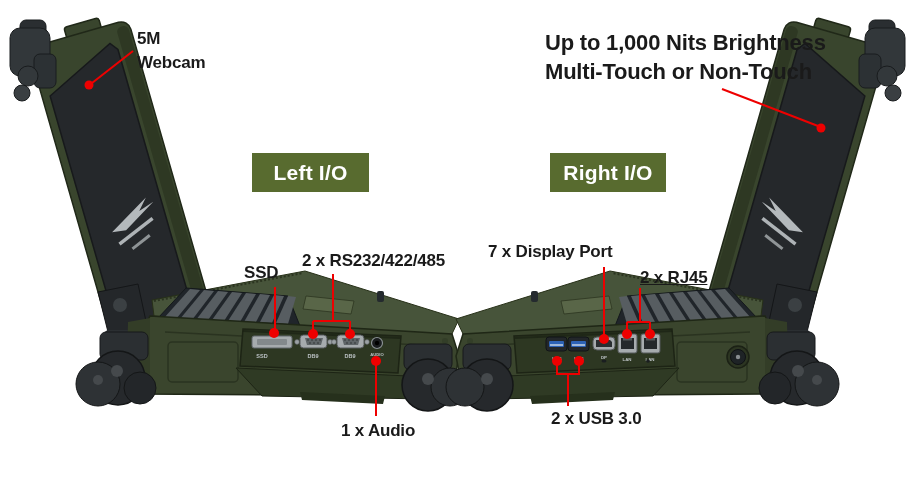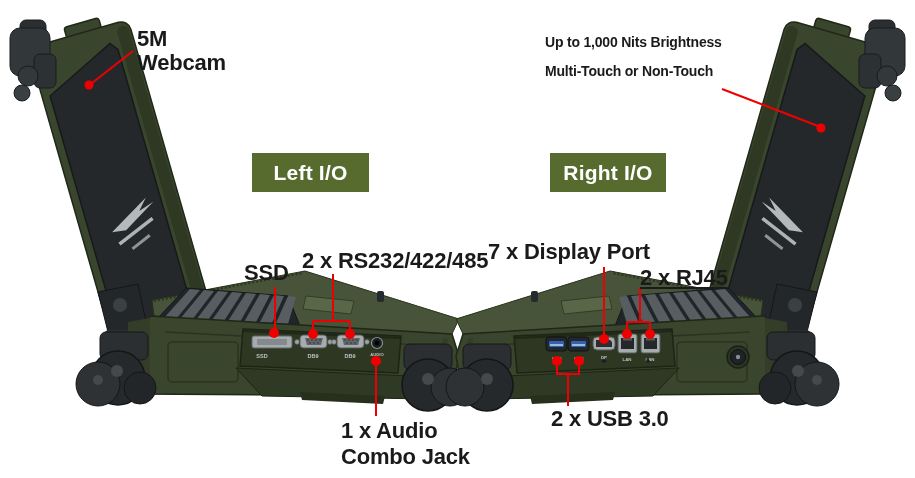--- a/index.html
+++ b/index.html
@@ -2,21 +2,21 @@
 <html><head>
 <meta charset="utf-8">
 <style>
   html,body{margin:0;padding:0;background:#fff;}
   .canvas{
     position:relative;width:915px;height:478px;background:#ffffff;overflow:hidden;
     font-family:"Liberation Sans",sans-serif;
   }
   .scene{position:absolute;left:0;top:0;}
   .ann{
-    position:absolute;font-weight:bold;color:#1a1a1a;font-size:22px;
+    position:absolute;font-weight:bold;color:#1a1a1a;font-size:17px;
     white-space:nowrap;line-height:24px;letter-spacing:-0.2px;
   }
   .ann .l{display:block;}
   .ann-wide{line-height:29px;}
   .badge{
     position:absolute;background:#586b2f;color:#ffffff;font-weight:bold;
     font-size:21px;display:flex;align-items:center;justify-content:center;
     letter-spacing:0.2px;
   }
   .red-line{stroke:#ee0000;stroke-width:2;fill:none;}
@@ -231,36 +231,35 @@
       <circle class="red-dot" cx="579" cy="361" r="5"></circle>
       <path class="red-line" d="M557,364 V374 H579 V364 M568,374 V406"></path>
     </g>
   </svg>
 
   <div class="ann" style="left:137px;top:27px;">
     <span class="l">5M</span>
     <span class="l">Webcam</span>
   </div>
 
-  <div class="ann ann-wide" style="left:545px;top:28px;font-size:14px;">
+  <div class="ann ann-wide" style="left:545px;top:28px;font-size:22px;">
     <span class="l">Up to 1,000 Nits Brightness</span>
     <span class="l">Multi-Touch or Non-Touch</span>
   </div>
 
   <div class="badge" style="left:252px;top:153px;width:117px;height:39px;">Left I/O</div>
 
   <div class="badge" style="left:550px;top:153px;width:116px;height:39px;">Right I/O</div>
 
   <div class="ann" style="left:244px;top:261px;">SSD</div>
 
   <div class="ann" style="left:302px;top:249px;">2 x RS232/422/485</div>
 
   <div class="ann" style="left:341px;top:418px;line-height:26px;">
     <span class="l">1 x Audio</span>
-    <span class="l">Combo Jack</span>
   </div>
 
   <div class="ann" style="left:488px;top:240px;">7 x Display Port</div>
 
   <div class="ann" style="left:640px;top:266px;text-decoration:underline;">2 x RJ45</div>
 
   <div class="ann" style="left:508px;top:407px;margin-left:43px;">2 x USB 3.0</div>
 
 </div>
 

